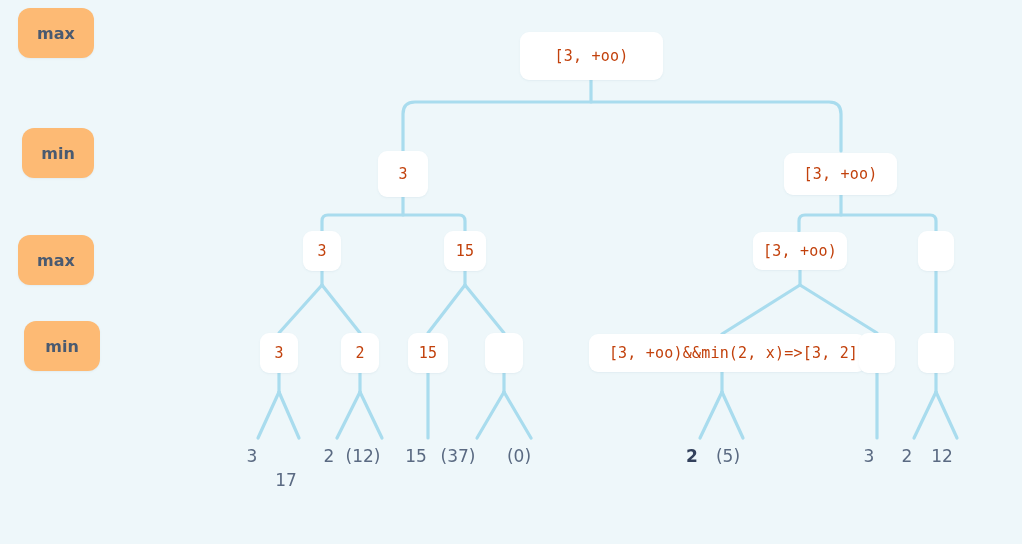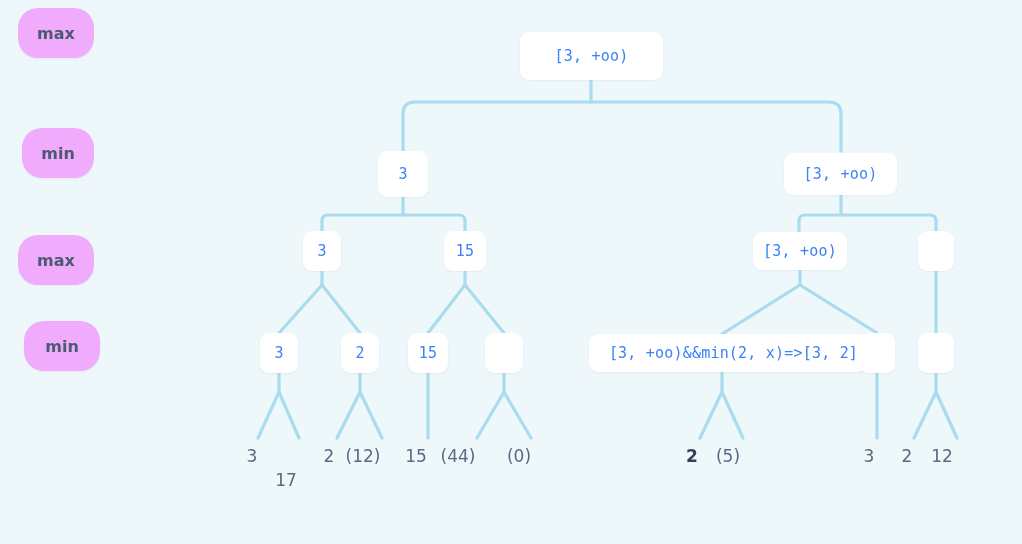--- a/index.html
+++ b/index.html
@@ -8,34 +8,34 @@
     background:#eef7fa;
     font-family:"DejaVu Sans","Liberation Sans",sans-serif;
     overflow:hidden;
     position:relative;
   }
   #stage{position:absolute;inset:0;width:1022px;height:544px;}
   #edges{position:absolute;left:0;top:0;width:1022px;height:544px;}
 
   .level-label{
     position:absolute;
-    background:#f0abfc;
-    border-radius:20px;
+    background:#fdba74;
+    border-radius:12px;
     color:#4a5a70;
     font-weight:bold;
     font-size:16px;
     display:flex;align-items:center;justify-content:center;
     box-shadow:0 1px 2px rgba(120,160,180,.10);
   }
 
   .node{
     position:absolute;
     background:#ffffff;
     border-radius:9px;
-    color:#3b82f6;
+    color:#c2410c;
     font-family:"DejaVu Sans Mono","Liberation Mono",monospace;
     font-size:15px;
     display:flex;align-items:center;justify-content:center;
     white-space:pre;
     box-shadow:0 1px 2px rgba(120,160,180,.10);
     letter-spacing:.2px;
   }
   .node.wide{font-size:15px;}
 
   .leaf{
@@ -108,21 +108,21 @@
       <div class="node wide" style="left: 589px; top: 334px; width: 265px; height: 38px; padding-left: 12px;">[3, +oo)&amp;&amp;min(2, x)=&gt;[3, 2]</div>
       <div class="node" style="left: 859px; top: 333px; width: 36px; height: 40px;"></div>
       <div class="node" style="left: 918px; top: 333px; width: 36px; height: 40px;"></div>
     </div>
   <div id="leaves-layer">
       <div class="leaf" style="left: 230px; top: 445px; width: 44px; height: 22px;">3</div>
       <div class="leaf" style="left: 264px; top: 469px; width: 44px; height: 22px;">17</div>
       <div class="leaf" style="left: 307px; top: 445px; width: 44px; height: 22px;">2</div>
       <div class="leaf" style="left: 341px; top: 445px; width: 44px; height: 22px;">(12)</div>
       <div class="leaf" style="left: 394px; top: 445px; width: 44px; height: 22px;">15</div>
-      <div class="leaf" style="left: 436px; top: 445px; width: 44px; height: 22px;">(44)</div>
+      <div class="leaf" style="left: 436px; top: 445px; width: 44px; height: 22px;">(37)</div>
       <div class="leaf" style="left: 497px; top: 445px; width: 44px; height: 22px;">(0)</div>
       <div class="leaf bold" style="left: 670px; top: 445px; width: 44px; height: 22px;">2</div>
       <div class="leaf" style="left: 706px; top: 445px; width: 44px; height: 22px;">(5)</div>
       <div class="leaf" style="left: 847px; top: 445px; width: 44px; height: 22px;">3</div>
       <div class="leaf" style="left: 885px; top: 445px; width: 44px; height: 22px;">2</div>
       <div class="leaf" style="left: 920px; top: 445px; width: 44px; height: 22px;">12</div>
     </div>
 </div>
 
 </body></html>

